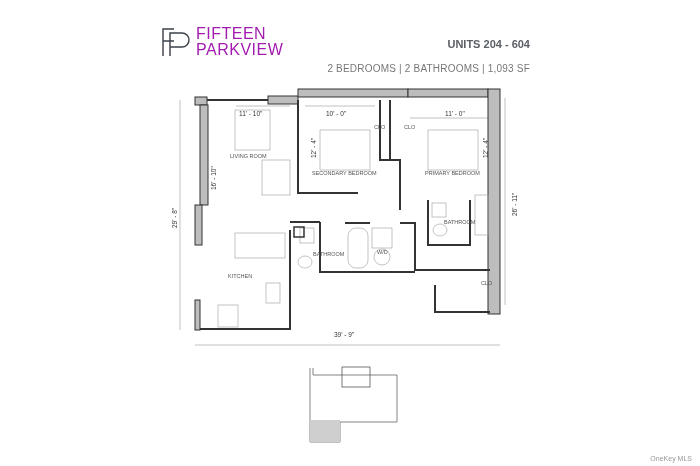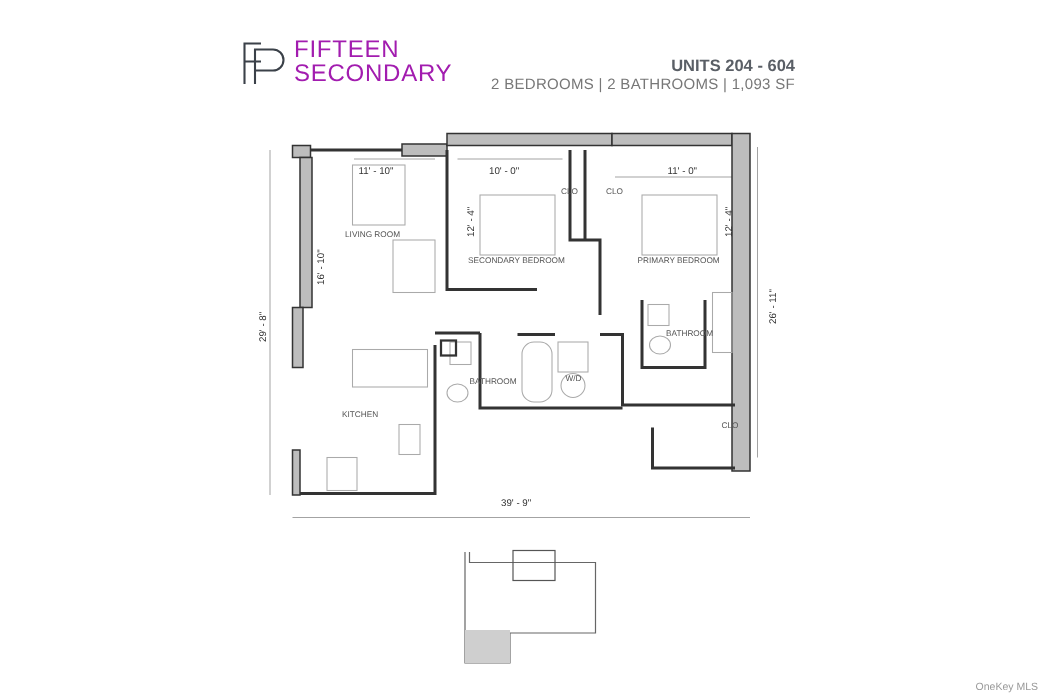--- a/index.html
+++ b/index.html
@@ -2,37 +2,37 @@
 <html><head>
 <meta charset="utf-8">
 <style>
   html, body { margin:0; padding:0; background:#ffffff; }
   body { width:700px; height:466px; position:relative; overflow:hidden; font-family:"Liberation Sans", sans-serif; color:#333; }
   .logo { position:absolute; left:162px; top:26px; display:flex; align-items:center; }
   .logo-mark { width:30px; height:30px; position:relative; }
   .logo-text { margin-left:4px; font-size:16px; line-height:16px; color:#a21caf; letter-spacing:0.5px; font-weight:300; }
   .units { position:absolute; right:170px; top:38px; text-align:right; }
   .units-title { font-size:11px; font-weight:bold; color:#5a5f66; }
-  .units-sub { font-size:10px; color:#777; margin-top:1px; letter-spacing:0.2px;text-align:center; }
+  .units-sub { font-size:10px; color:#777; margin-top:13px; letter-spacing:0.2px;text-align:center; }
   .plan { position:absolute; left:0; top:0; }
   .lbl { font-size:5.5px; fill:#555; font-family:"Liberation Sans", sans-serif; }
   .dim { font-size:6.5px; fill:#333; font-family:"Liberation Sans", sans-serif; }
   .watermark { position:absolute; right:8px; bottom:4px; font-size:7px; color:#999; }
 </style>
 </head>
 <body>
 
 <div class="logo">
   <svg class="logo-mark" viewBox="0 0 30 30">
     <path d="M1 29 V2 H12 M1 14 H12" fill="none" stroke="#3b4149" stroke-width="1.4"></path>
     <path d="M8 29 V6 H20 a7 7 0 0 1 0 14 H8" fill="none" stroke="#3b4149" stroke-width="1.4"></path>
   </svg>
   <div class="logo-text">
     <div>FIFTEEN</div>
-    <div>SECONDARY</div>
+    <div>PARKVIEW</div>
   </div>
 </div>
 
 <div class="units">
   <div class="units-title">UNITS 204 - 604</div>
   <div class="units-sub">2 BEDROOMS | 2 BATHROOMS | 1,093 SF</div>
 </div>
 
 <svg class="plan" width="700" height="466" viewBox="0 0 700 466">
 

